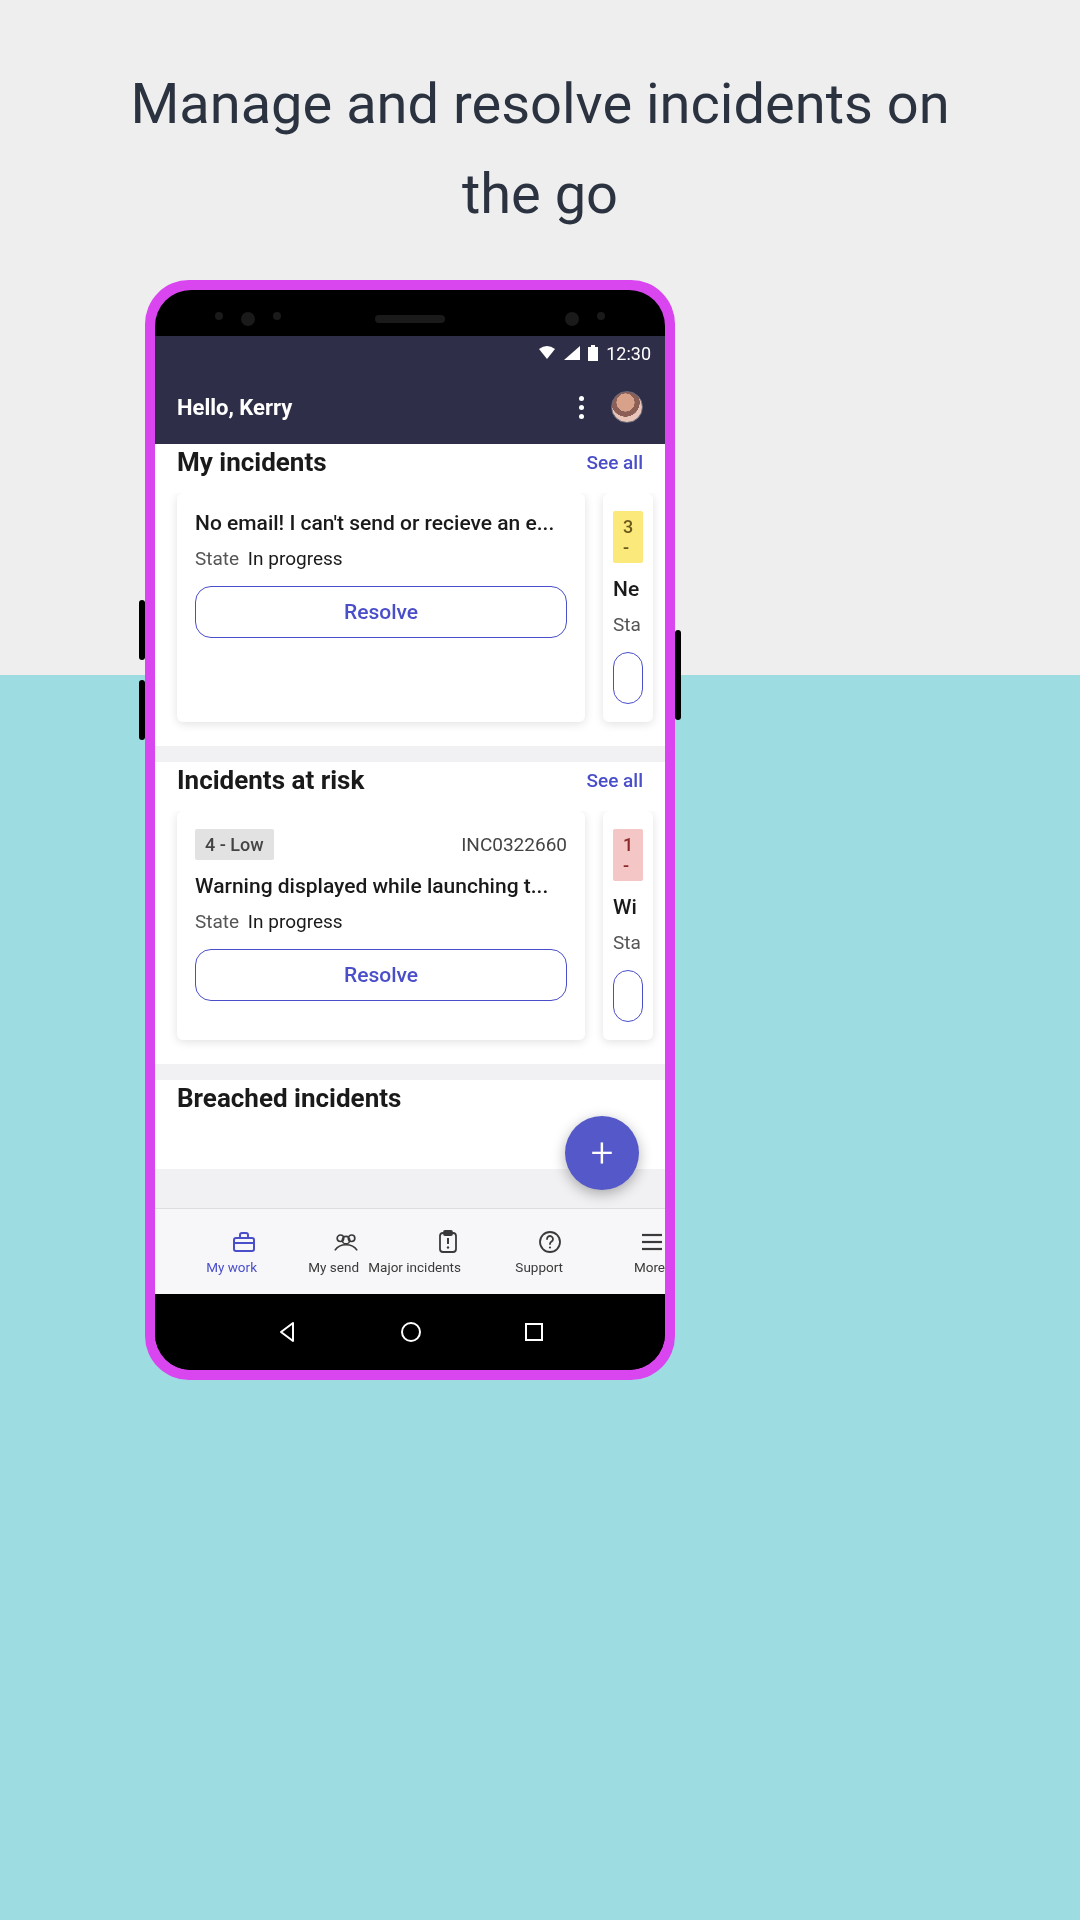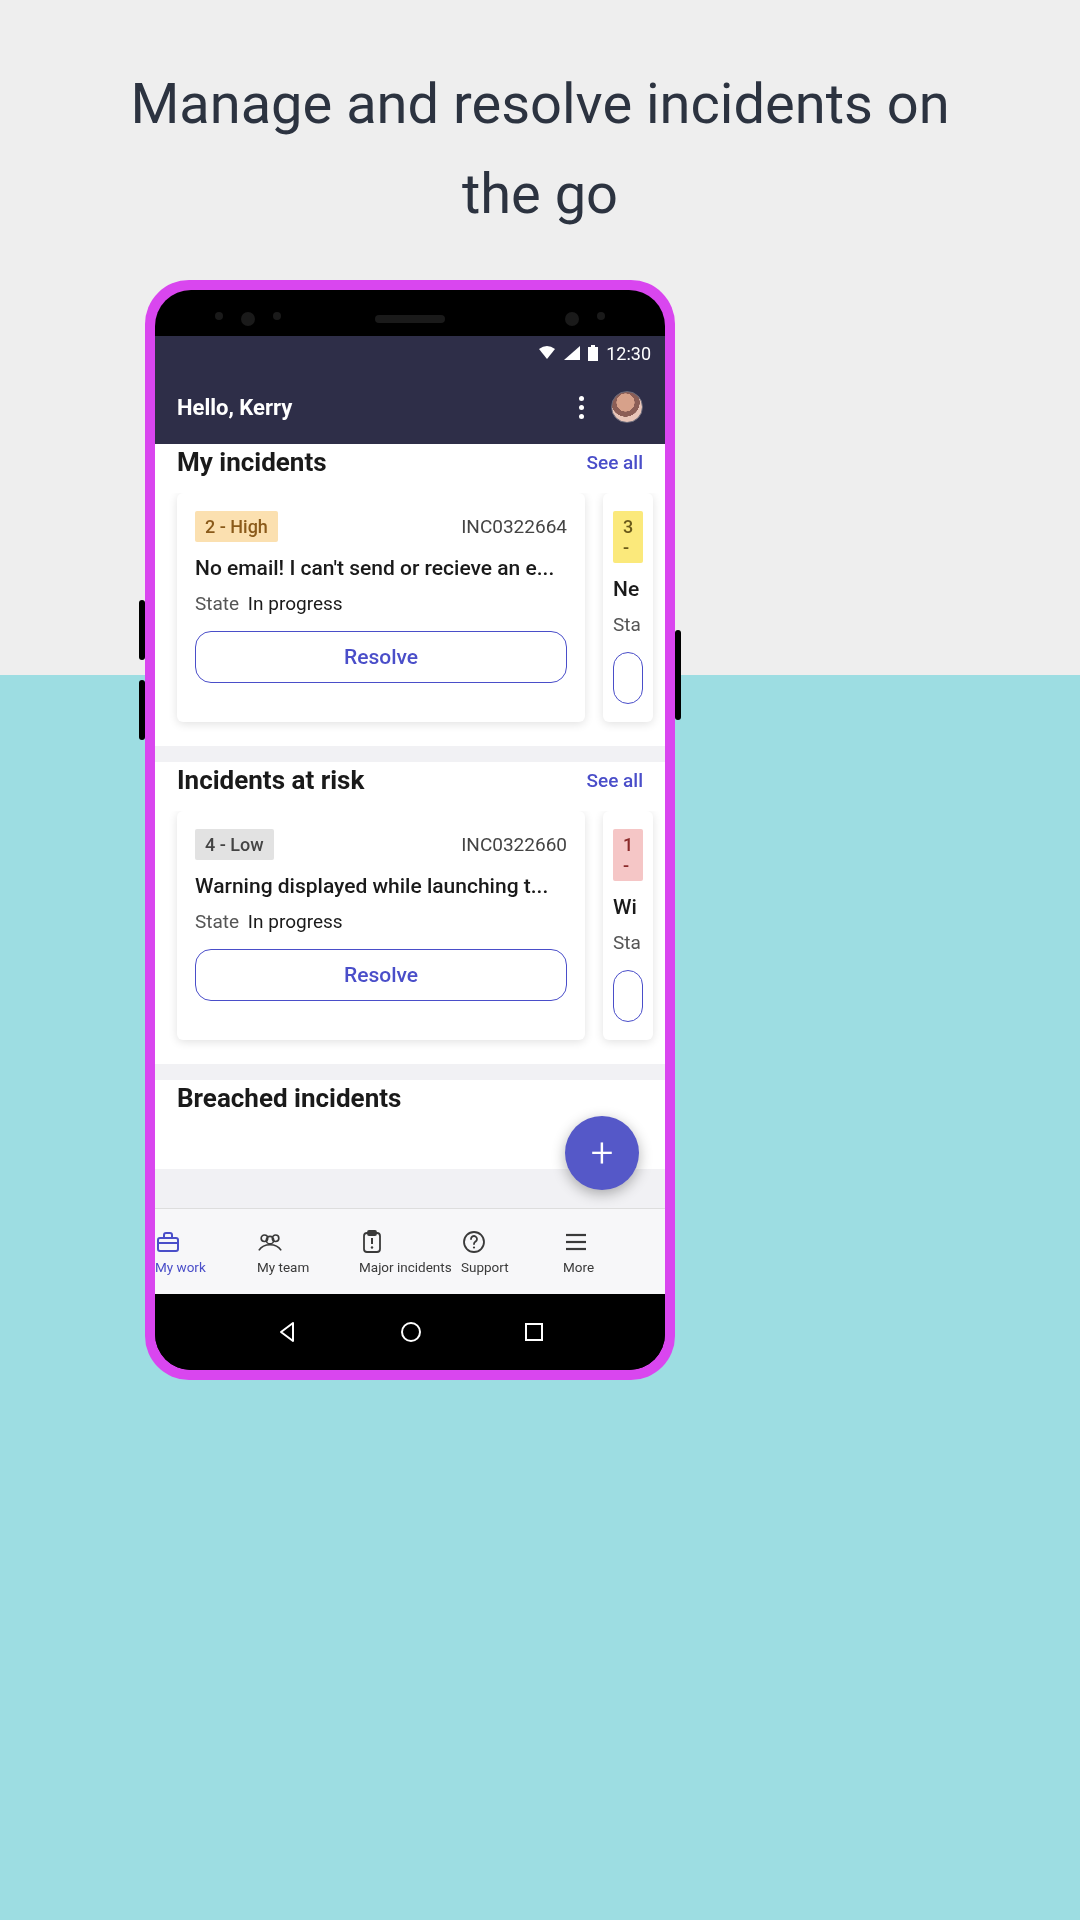--- a/index.html
+++ b/index.html
@@ -172,21 +172,21 @@
   .bottom-nav {
     position: absolute;
     left: 0; right: 0; bottom: 0;
     height: 86px;
     background: #f7f7f9;
     border-top: 1px solid #ddd;
     display: flex;
   }
   .nav-item {
     flex: 1;
-    display: flex; flex-direction: column; align-items: flex-start; justify-content: center;
+    display: flex; flex-direction: column; align-items: flex-end; justify-content: center;
     gap: 4px;
     color: #3a3a3a;
     font-size: 13.5px;
   }
   .nav-item.active { color: #4a4ec9; }
   .nav-icon { width: 26px; height: 26px; display: flex; align-items: center; justify-content: center; }
 
   .android-nav {
     position: absolute;
     left: 0; right: 0; bottom: 0;
@@ -261,24 +261,20 @@
 
       <div class="content">
 
         <div class="section-block">
           <div class="section-header">
             <div class="section-title">My incidents</div>
             <div class="see-all">See all</div>
           </div>
           <div class="card-row">
             <div class="card">
-              <div class="card-top">
-                <span class="badge badge-high">2 - High</span>
-                <span class="inc-id">INC0322664</span>
-              </div>
               <div class="card-title">No email! I can't send or recieve an e...</div>
               <div class="state-row">
                 <span class="state-label">State</span>
                 <span>In progress</span>
               </div>
               <div class="resolve-btn">Resolve</div>
             </div>
             <div class="partial-card">
               <div class="card-top">
                 <span class="badge badge-med">3 -</span>
@@ -347,21 +343,21 @@
         </div>
         <div class="nav-item">
           <span class="nav-icon">
             <svg width="28" height="20" viewBox="0 0 28 20">
                 <circle cx="8" cy="6" r="3.5" fill="none" stroke="#3a3a3a" stroke-width="1.8"></circle>
                 <circle cx="20" cy="6" r="3.5" fill="none" stroke="#3a3a3a" stroke-width="1.8"></circle>
                 <circle cx="14" cy="8" r="4" fill="none" stroke="#3a3a3a" stroke-width="1.8"></circle>
                 <path d="M2 19 q4-6 12-6 q8 0 12 6" fill="none" stroke="#3a3a3a" stroke-width="1.8"></path>
               </svg>
           </span>
-          <span>My team</span>
+          <span>My send</span>
         </div>
         <div class="nav-item">
           <span class="nav-icon">
             <svg width="22" height="24" viewBox="0 0 22 24">
                 <rect x="3" y="3" width="16" height="19" rx="3" fill="none" stroke="#3a3a3a" stroke-width="1.8"></rect>
                 <rect x="7" y="1" width="8" height="4" rx="1" fill="none" stroke="#3a3a3a" stroke-width="1.8"></rect>
                 <line x1="11" y1="8" x2="11" y2="14" stroke="#3a3a3a" stroke-width="2"></line>
                 <circle cx="11" cy="17.5" r="1.2" fill="#3a3a3a"></circle>
               </svg>
           </span>

